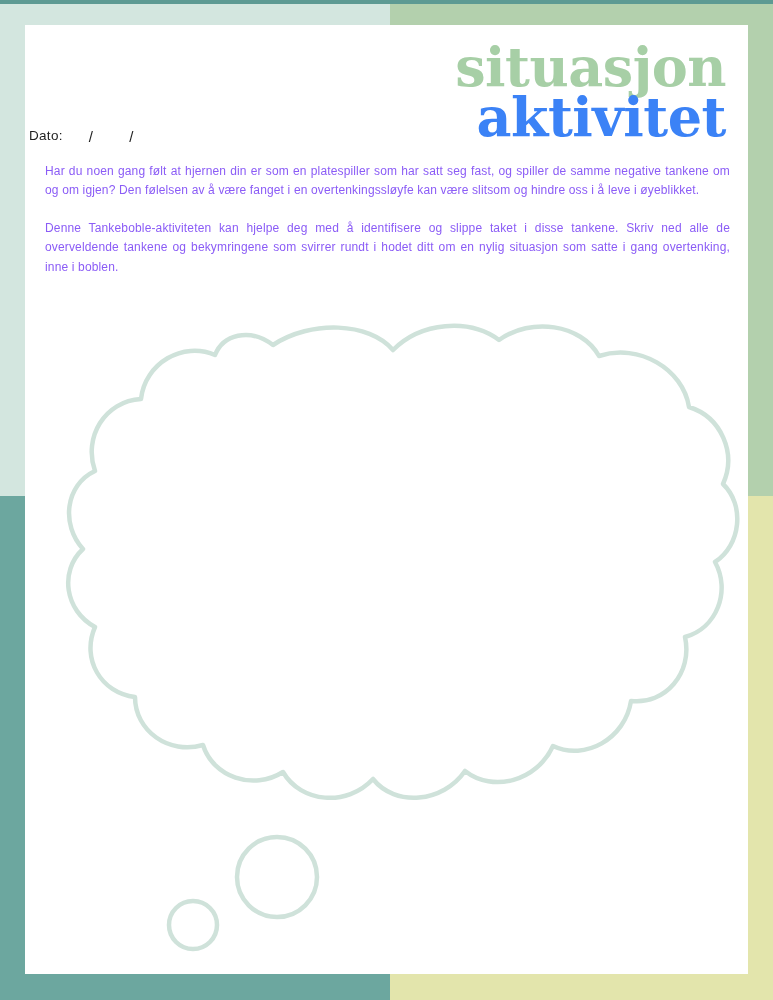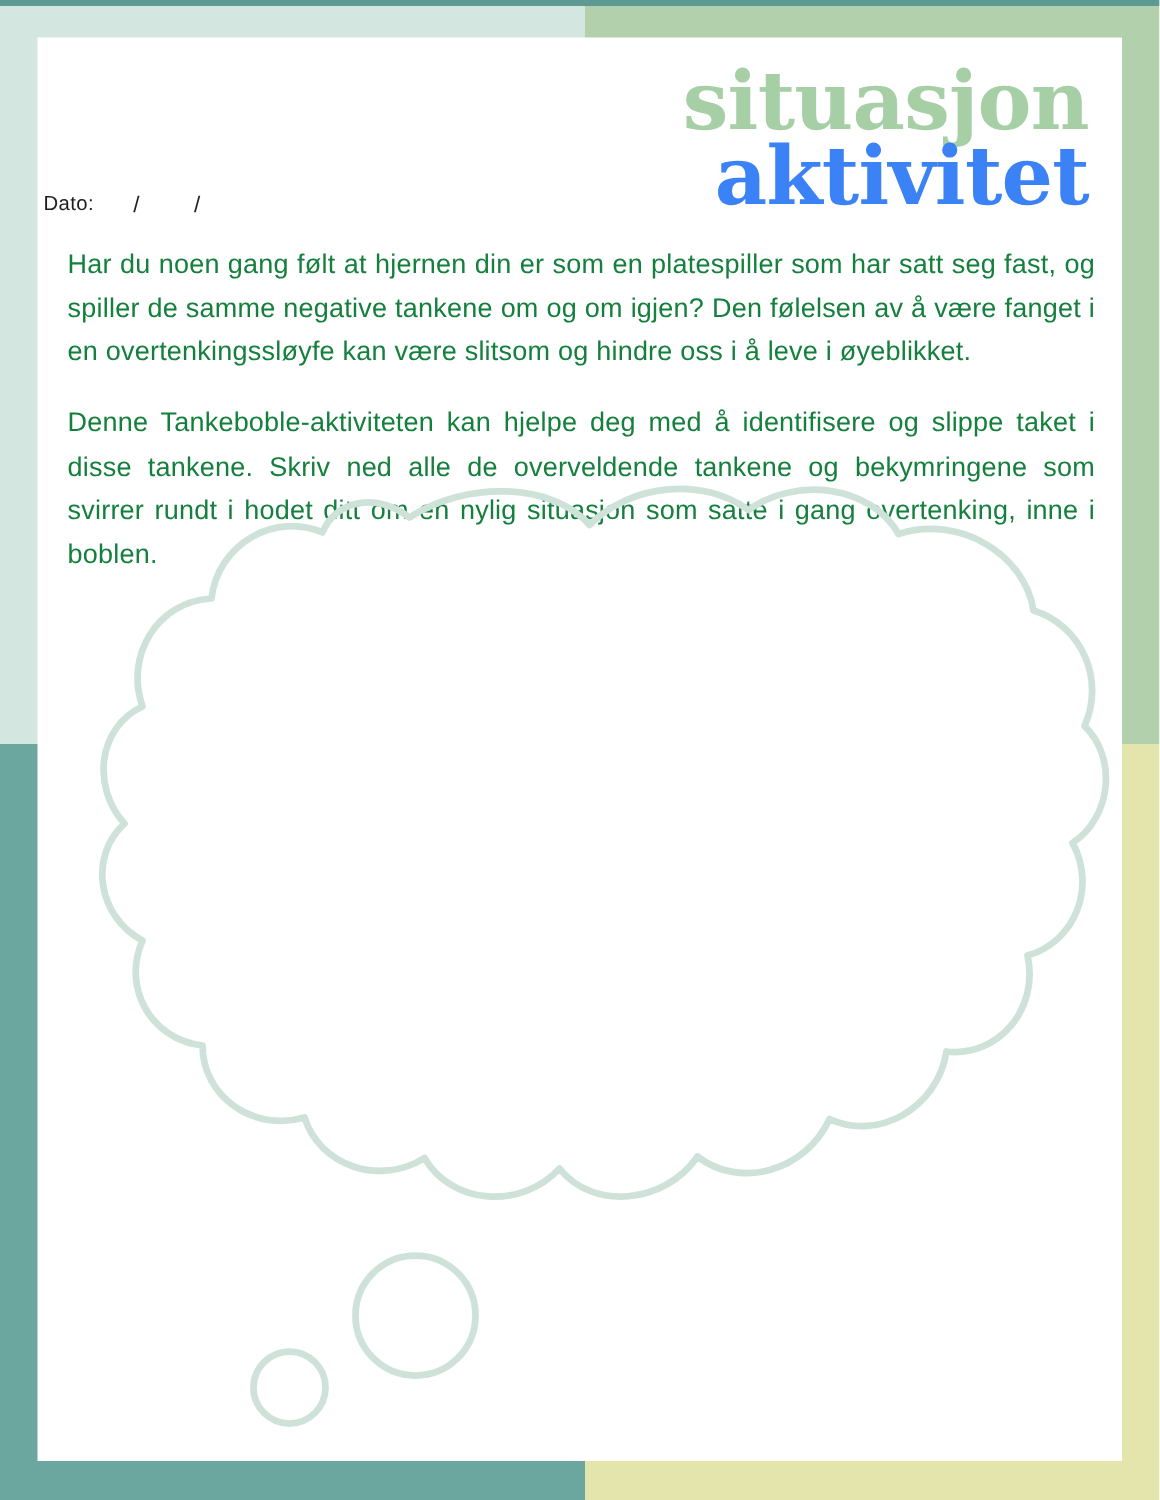--- a/index.html
+++ b/index.html
@@ -84,23 +84,23 @@
 
   
   .copy {
     position: absolute;
     left: 20px;
     top: 137px;
     width: 685px;
   }
   .para {
     margin: 0 0 18px 0;
-    font-size: 18px;
+    font-size: 12px;
     line-height: 1.62;
-    color: #15803d;
+    color: #8b5cf6;
     text-align: justify;
     letter-spacing: 0.15px;
   }
   .para:last-child { margin-bottom: 0; }
 
   
   .bubble-wrap {
     position: absolute;
     left: 0;
     top: 0;

